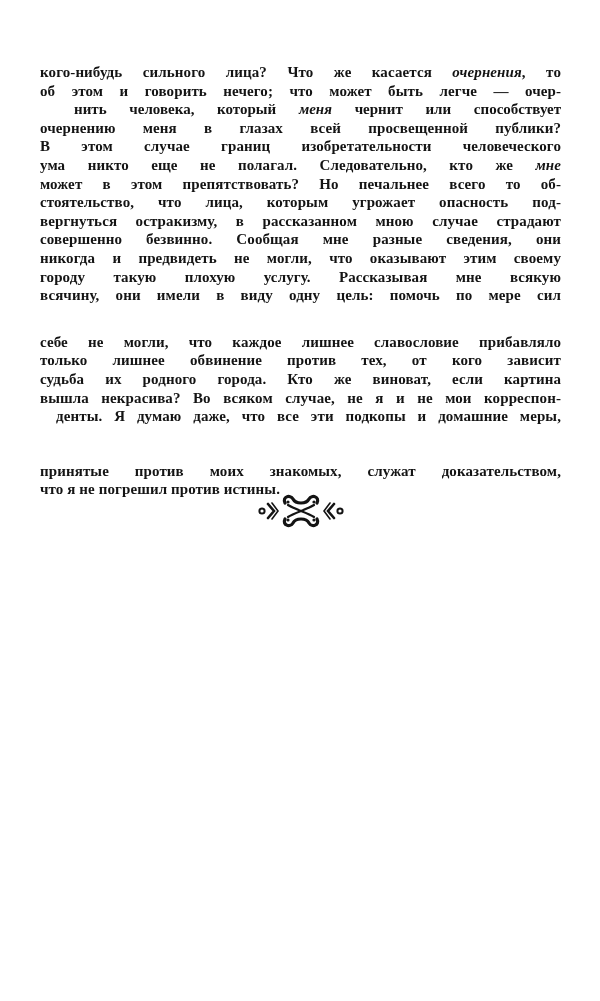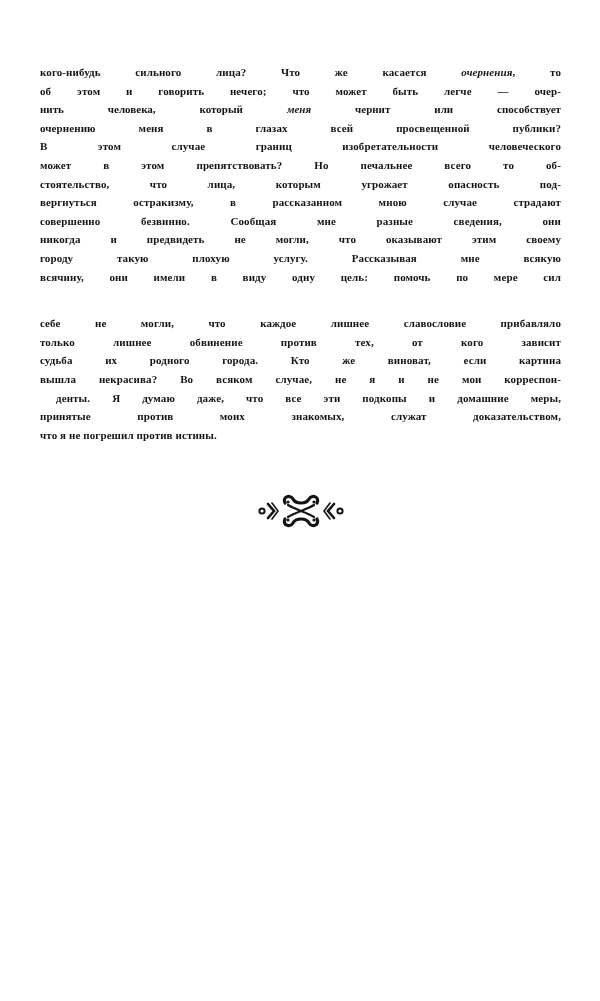--- a/index.html
+++ b/index.html
@@ -1,56 +1,57 @@
 <!DOCTYPE html>
 <html><head>
 <meta charset="utf-8">
 <style>
   html, body { margin: 0; padding: 0; background: #ffffff; }
   body { width: 600px; height: 1001px; position: relative; overflow: hidden; }
   .page { position: absolute; left: 40px; top: 63px; width: 521px; }
   .line {
     font-family: "Liberation Serif", "DejaVu Serif", serif;
     font-weight: bold;
-    font-size: 11px;
+    font-size: 15px;
     line-height: 18.6px;
     height: 18.6px;
     color: #141414;
     text-align: justify;
     text-align-last: justify;
     white-space: nowrap;
     overflow: visible;
     letter-spacing: 0.1px;
   }
   .line.last { text-align-last: left; }
   .line span.it { font-style: italic; }
   .ornament { position: absolute; left: 258px; top: 491px; width: 86px; height: 40px; }
 </style>
 </head>
 <body>
 
 <div class="page">
   <div class="line" style="word-spacing: 0px;"><span>кого-нибудь сильного лица? Что же касается </span><span class="it">очернения</span><span>, то</span></div>
   <div class="line" style="word-spacing: 0px;"><span>об этом и говорить нечего; что может быть легче — очер-</span></div>
-  <div class="line" style="word-spacing: 0px; letter-spacing: -0.000306373px;"><span>нить человека, который </span><span class="it">меня</span><span> чернит или способствует</span></div>
+  <div class="line" style="word-spacing: 0px; letter-spacing: -0.000306373px; margin-left: 34px;"><span>нить человека, который </span><span class="it">меня</span><span> чернит или способствует</span></div>
   <div class="line" style="word-spacing: 0px;"><span>очернению меня в глазах всей просвещенной публики?</span></div>
   <div class="line" style="word-spacing: 0px;"><span>В этом случае границ изобретательности человеческого</span></div>
+  <div class="line" style="word-spacing: 0px;"><span>ума никто еще не полагал. Следовательно, кто же </span><span class="it">мне</span></div>
   <div class="line" style="word-spacing: 0px;"><span>может в этом препятствовать? Но печальнее всего то об-</span></div>
   <div class="line" style="word-spacing: 0px;"><span>стоятельство, что лица, которым угрожает опасность под-</span></div>
   <div class="line" style="word-spacing: 0px;"><span>вергнуться остракизму, в рассказанном мною случае страдают</span></div>
   <div class="line" style="word-spacing: 0px;"><span>совершенно безвинно. Сообщая мне разные сведения, они</span></div>
   <div class="line" style="word-spacing: 0px;"><span>никогда и предвидеть не могли, что оказывают этим своему</span></div>
   <div class="line" style="word-spacing: 0px;"><span>городу такую плохую услугу. Рассказывая мне всякую</span></div>
   <div class="line" style="word-spacing: 0px;"><span>всячину, они имели в виду одну цель: помочь по мере сил</span></div>
   <div class="line" style="word-spacing: 0px; margin-top: 28px;"><span>себе не могли, что каждое лишнее славословие прибавляло</span></div>
   <div class="line" style="word-spacing: 0px;"><span>только лишнее обвинение против тех, от кого зависит</span></div>
   <div class="line" style="word-spacing: 0px;"><span>судьба их родного города. Кто же виноват, если картина</span></div>
   <div class="line" style="word-spacing: 0px;"><span>вышла некрасива? Во всяком случае, не я и не мои корреспон-</span></div>
   <div class="line" style="word-spacing: 0px; margin-left: 16px;"><span>денты. Я думаю даже, что все эти подкопы и домашние меры,</span></div>
-  <div class="line" style="word-spacing: 0px;"><span>принятые против моих знакомых, служат доказательством,</span></div>
+  <div class="line" style="word-spacing: 0px; margin-top: 36px;"><span>принятые против моих знакомых, служат доказательством,</span></div>
   <div class="line last"><span>что я не погрешил против истины.</span></div>
 </div>
 
 <div class="ornament">
   <svg width="86" height="40" viewBox="0 0 86 40" xmlns="http://www.w3.org/2000/svg">
     <g fill="none" stroke="#141414" stroke-linecap="round">
 
       <circle cx="4" cy="20" r="2.6" stroke-width="2"></circle>
       <circle cx="82" cy="20" r="2.6" stroke-width="2"></circle>
 

